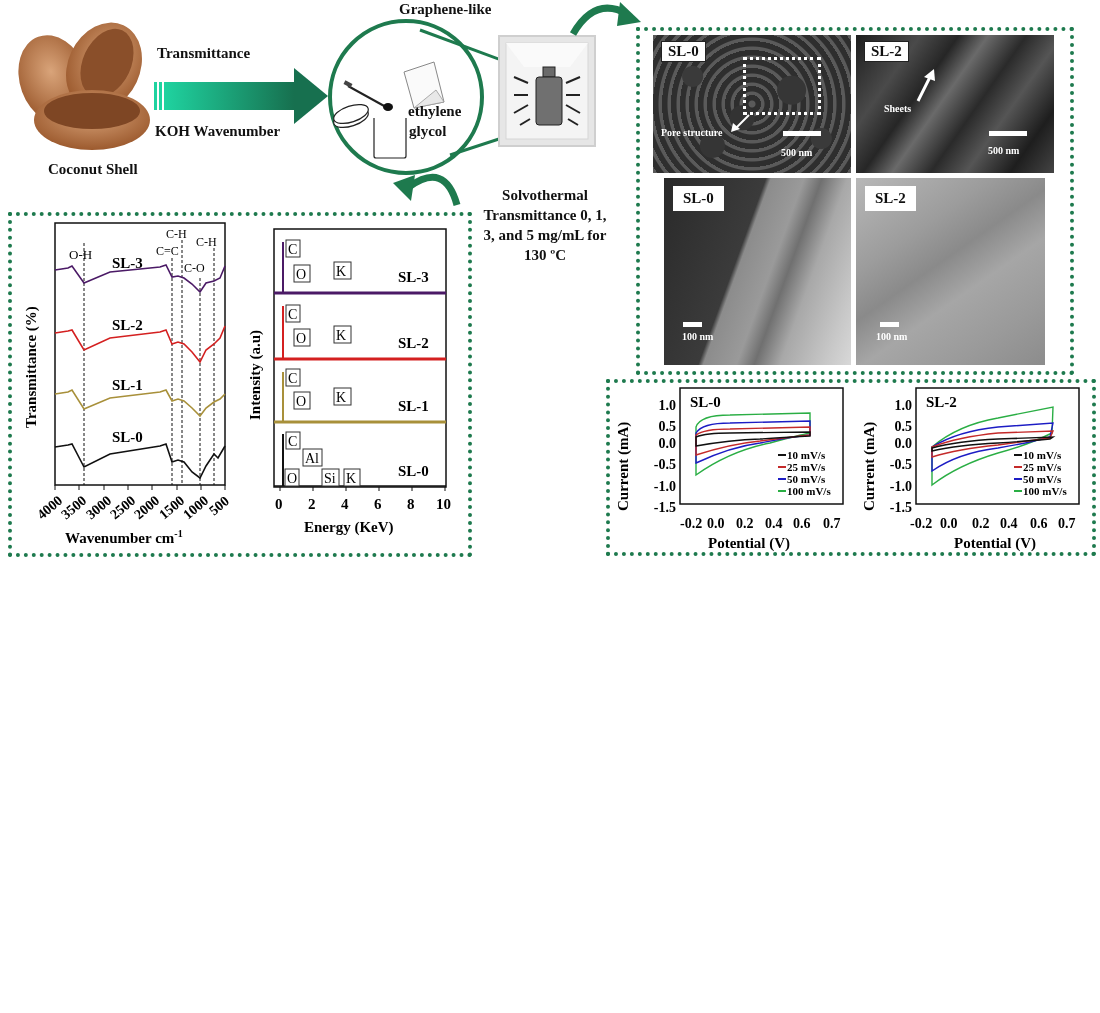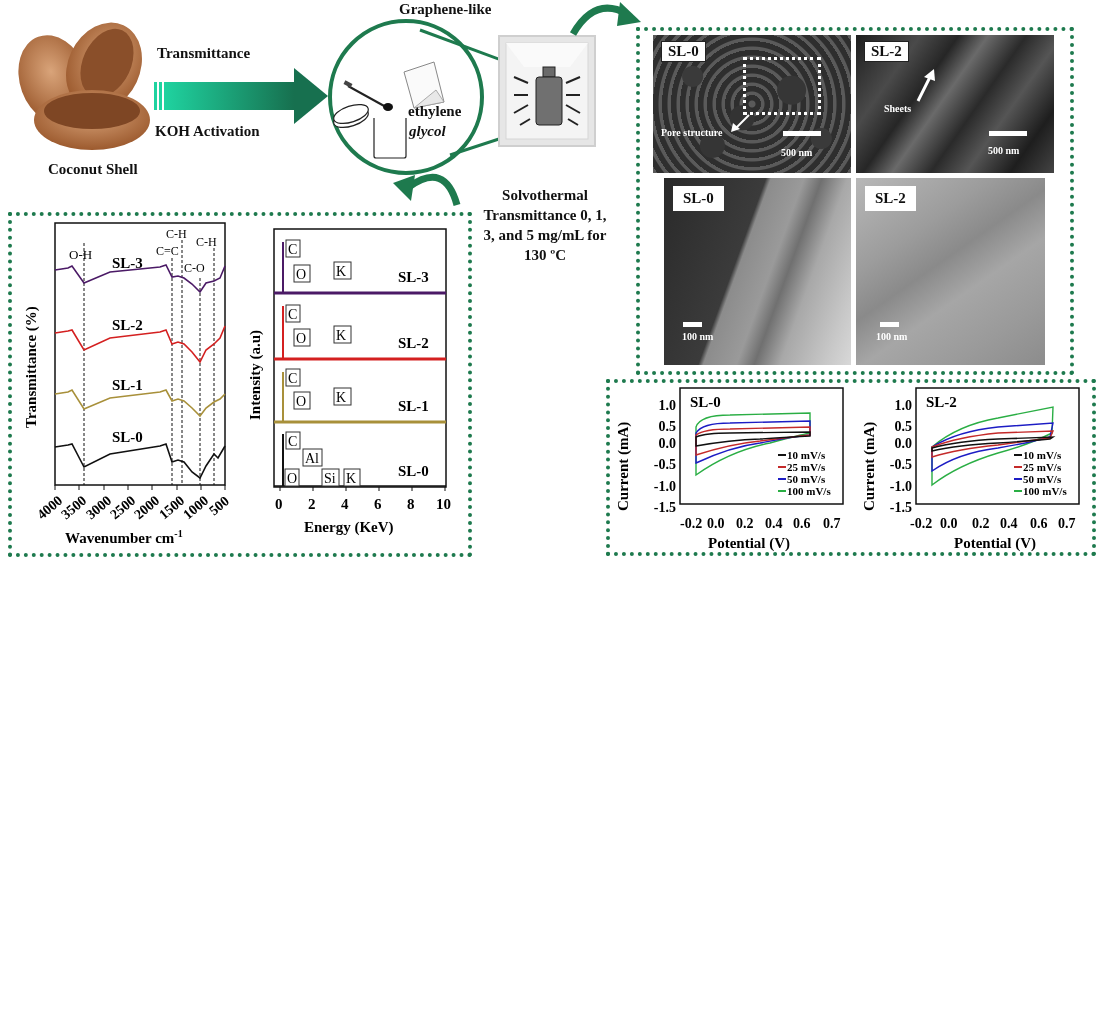--- a/index.html
+++ b/index.html
@@ -27,21 +27,21 @@
     </defs>
     <ellipse cx="42" cy="65" rx="34" ry="46" fill="url(#shellg)" transform="rotate(-20 42 65)"></ellipse>
     <ellipse cx="92" cy="52" rx="36" ry="46" fill="url(#shellg)" transform="rotate(25 92 52)"></ellipse>
     <ellipse cx="95" cy="48" rx="24" ry="36" fill="#8a4f2a" transform="rotate(25 95 48)"></ellipse>
     <ellipse cx="80" cy="105" rx="58" ry="30" fill="url(#shellg)"></ellipse>
     <ellipse cx="80" cy="96" rx="48" ry="18" fill="#7e4624"></ellipse>
   </svg>
 </div>
 <div class="lbl abs" style="left:48px;top:161px;">Coconut Shell</div>
 <div class="lbl abs" style="left:157px;top:45px;">Transmittance</div>
-<div class="lbl abs" style="left:155px;top:123px;">KOH Activation</div>
+<div class="lbl abs" style="left:155px;top:123px;">KOH Wavenumber</div>
 
 <svg class="abs" style="left:150px;top:65px;" width="180" height="60" viewBox="0 0 180 60">
   <defs>
     <linearGradient id="arrg" x1="0" x2="1">
       <stop offset="0%" stop-color="#1fd3a0"></stop>
         <stop offset="100%" stop-color="#17704f"></stop>
     </linearGradient>
   </defs>
   <rect x="4" y="17" width="3" height="28" fill="#1fd3a0"></rect>
   <rect x="9" y="17" width="3" height="28" fill="#1fd3a0"></rect>
@@ -63,21 +63,21 @@
   <g>
     <path d="M48 108 L48 146 Q48 148 50 148 L78 148 Q80 148 80 146 L80 108" fill="none" stroke="#222" stroke-width="1.2"></path>
   </g>
   <g>
     <polygon points="78,62 108,52 118,92 88,98" fill="#fafafa" stroke="#888" stroke-width="1"></polygon>
     <polygon points="88,98 118,92 110,80" fill="#e8e8e8" stroke="#999" stroke-width="0.8"></polygon>
   </g>
 </svg>
 <div class="lbl abs" style="left:351px;top:1px;margin-left:48px;">Graphene-like</div>
 <div class="lbl abs" style="left:408px;top:103px;">ethylene</div>
-<div class="lbl abs" style="left:409px;top:123px;font-style:italic;">glycol</div>
+<div class="lbl abs" style="left:409px;top:123px;">glycol</div>
 
 <svg class="abs" style="left:380px;top:20px;" width="190" height="150" viewBox="0 0 190 150">
   <line x1="40" y1="10" x2="170" y2="58" stroke="#1e7a4e" stroke-width="3"></line>
   <line x1="70" y1="135" x2="165" y2="104" stroke="#1e7a4e" stroke-width="3"></line>
 </svg>
 
 <div class="abs" style="left:498px;top:35px;width:98px;height:112px;background:#e6e6e6;border:2px solid #cfcfcf;">
   <svg width="94" height="108" viewBox="0 0 94 108">
     <rect x="6" y="6" width="82" height="96" fill="#f4f4f4" stroke="#d6d6d6"></rect>
     <polygon points="6,6 88,6 70,30 24,30" fill="#fafafa"></polygon>

